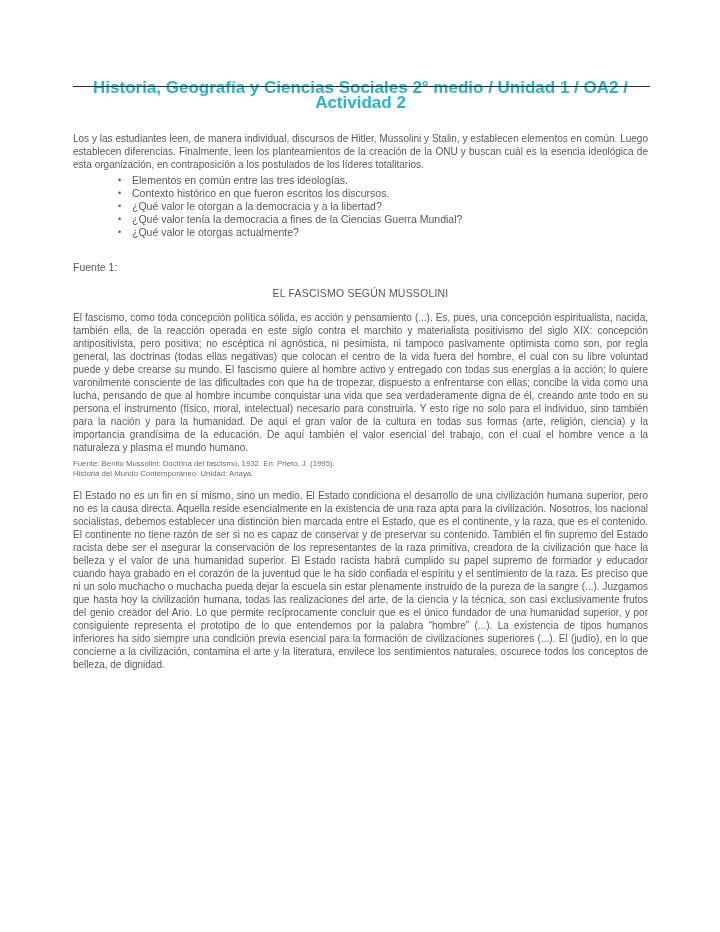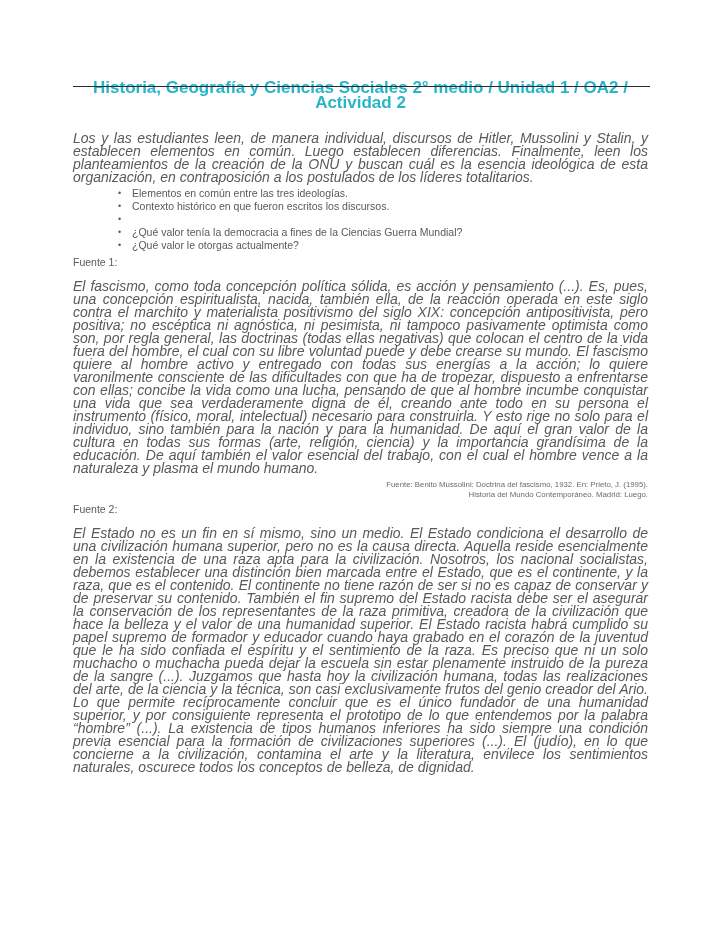--- a/index.html
+++ b/index.html
@@ -28,25 +28,24 @@
   .title {
     margin: 80px 0 0 0;
     text-align: center;
     font-size: 17px;
     font-weight: 700;
     color: #29b4c9;
     line-height: 15px;
   }
   .body-text {
     margin: 22px 0 0 0;
-    font-size: 14px;
+    font-size: 10px;
     line-height: 13px;
     text-align: justify;
     color: #595959;
-    font-style: italic;
   }
   .lead-in {
     margin: 13px 0 0 66px;
     font-size: 10.5px;
     line-height: 13px;
     color: #595959;
   }
   ul.bullets {
     list-style: none;
     margin: 3px 0 0 0;
@@ -59,40 +58,40 @@
     line-height: 13px;
     color: #595959;
   }
   ul.bullets .marker {
     width: 14px;
     flex: 0 0 14px;
     font-size: 9px;
     line-height: 13px;
   }
   .fuente-label {
-    margin: 4px 0 0 0;
+    margin: 22px 0 0 0;
     font-size: 10.5px;
     line-height: 13px;
     color: #595959;
   }
   .doc-heading {
     margin: 13px 0 0 0;
     text-align: center;
     font-size: 10.5px;
     font-weight: 400;
     letter-spacing: 0.2px;
     line-height: 13px;
     color: #595959;
   }
   .source-text {
     margin: 11px 0 0 0;
   }
   .citation {
     margin: 5px 0 0 0;
-    text-align: right;
+    text-align: left;
     font-size: 7.8px;
     line-height: 9.6px;
     color: #6a6a6a;
   }
   .it { }
 </style>
 </head>
 <body>
 
 <div class="page">
@@ -109,40 +108,41 @@
       <li>
         <span class="marker">•</span>
         <span>Elementos en común entre las tres ideologías.</span>
       </li>
       <li>
         <span class="marker">•</span>
         <span>Contexto histórico en que fueron escritos los discursos.</span>
       </li>
       <li>
         <span class="marker">•</span>
+        <span>¿Qué valor le otorgan a la democracia y a la libertad?</span>
       </li>
       <li>
         <span class="marker">•</span>
         <span>¿Qué valor tenía la democracia a fines de la Ciencias Guerra Mundial?</span>
       </li>
       <li>
         <span class="marker">•</span>
         <span>¿Qué valor le otorgas actualmente?</span>
       </li>
     </ul>
 
     <p class="fuente-label">Fuente 1:</p>
 
+    <h2 class="doc-heading">EL FASCISMO SEGÚN MUSSOLINI</h2>
 
     <p class="body-text source-text">El fascismo, como toda concepción política sólida, es acción y pensamiento (...). Es, pues, una concepción espiritualista, nacida, también ella, de la reacción operada en este siglo contra el marchito y materialista positivismo del siglo XIX: concepción antipositivista, pero positiva; no escéptica ni agnóstica, ni pesimista, ni tampoco pasivamente optimista como son, por regla general, las doctrinas (todas ellas negativas) que colocan el centro de la vida fuera del hombre, el cual con su libre voluntad puede y debe crearse su mundo. El fascismo quiere al hombre activo y entregado con todas sus energías a la acción; lo quiere varonilmente consciente de las dificultades con que ha de tropezar, dispuesto a enfrentarse con ellas; concibe la vida como una lucha, pensando de que al hombre incumbe conquistar una vida que sea verdaderamente digna de él, creando ante todo en su persona el instrumento (físico, moral, intelectual) necesario para construirla. Y esto rige no solo para el individuo, sino también para la nación y para la humanidad. De aquí el gran valor de la cultura en todas sus formas (arte, religión, ciencia) y la importancia grandísima de la educación. De aquí también el valor esencial del trabajo, con el cual el hombre vence a la naturaleza y plasma el mundo humano.</p>
 
     <p class="citation">
       <span>Fuente: Benito Mussolini: Doctrina del fascismo, 1932. En: Prieto, J. (1995).</span><br>
-      <span class="it">Historia del Mundo Contemporáneo.</span><span> Madrid: Luego.</span>
+      <span class="it">Historia del Mundo Contemporáneo.</span><span> Unidad: Anaya.</span>
     </p>
 
-    <p class="fuente-label">Fuente 2:</p>
 
 
     <p class="body-text source-text">El Estado no es un fin en sí mismo, sino un medio. El Estado condiciona el desarrollo de una civilización humana superior, pero no es la causa directa. Aquella reside esencialmente en la existencia de una raza apta para la civilización. Nosotros, los nacional socialistas, debemos establecer una distinción bien marcada entre el Estado, que es el continente, y la raza, que es el contenido. El continente no tiene razón de ser si no es capaz de conservar y de preservar su contenido. También el fin supremo del Estado racista debe ser el asegurar la conservación de los representantes de la raza primitiva, creadora de la civilización que hace la belleza y el valor de una humanidad superior. El Estado racista habrá cumplido su papel supremo de formador y educador cuando haya grabado en el corazón de la juventud que le ha sido confiada el espíritu y el sentimiento de la raza. Es preciso que ni un solo muchacho o muchacha pueda dejar la escuela sin estar plenamente instruido de la pureza de la sangre (...). Juzgamos que hasta hoy la civilización humana, todas las realizaciones del arte, de la ciencia y la técnica, son casi exclusivamente frutos del genio creador del Ario. Lo que permite recíprocamente concluir que es el único fundador de una humanidad superior, y por consiguiente representa el prototipo de lo que entendemos por la palabra “hombre” (...). La existencia de tipos humanos inferiores ha sido siempre una condición previa esencial para la formación de civilizaciones superiores (...). El (judío), en lo que concierne a la civilización, contamina el arte y la literatura, envilece los sentimientos naturales, oscurece todos los conceptos de belleza, de dignidad.</p>
 
   </div>
 </div>
 
 </body></html>

